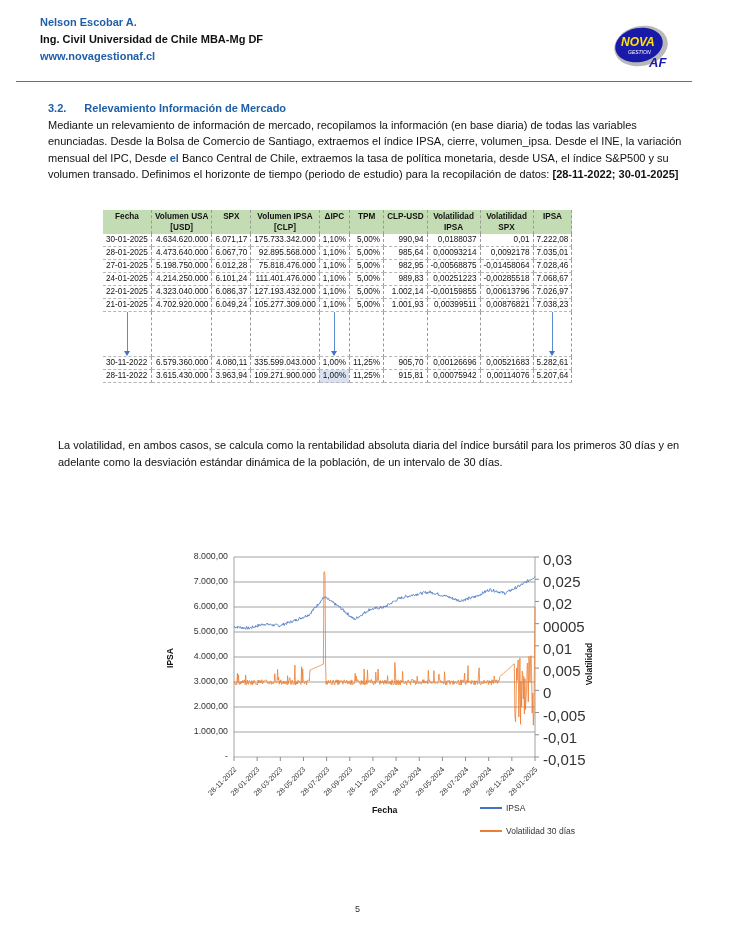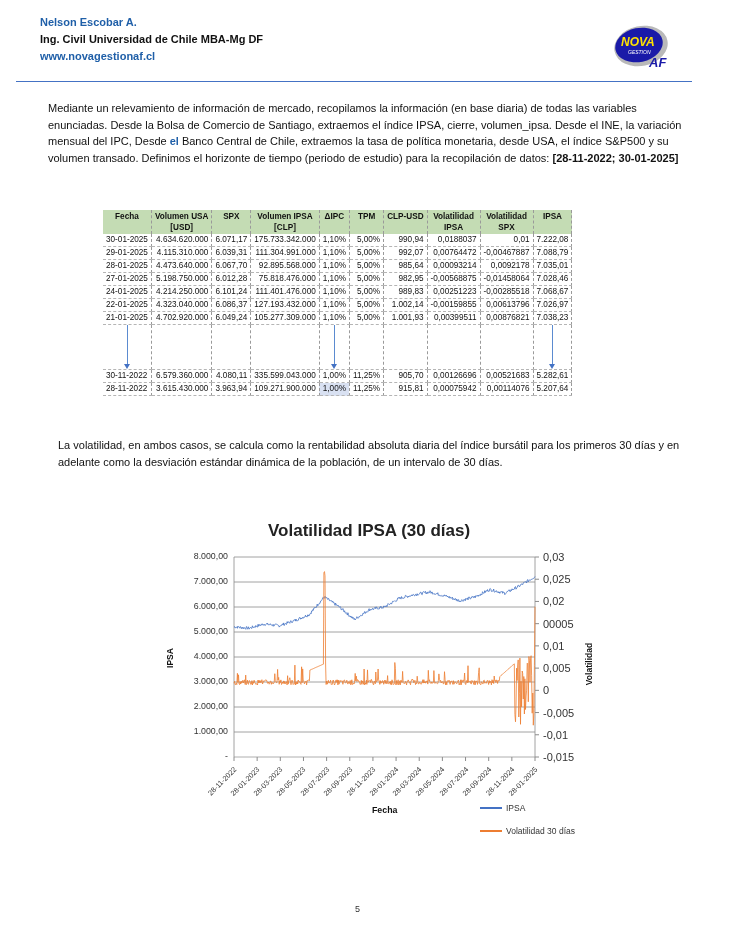--- a/index.html
+++ b/index.html
@@ -21,21 +21,21 @@
   table.data td.date { text-align:left; }
   table.data tr.gap td { height:44px; position:relative; }
   table.data td.sel { background:#d9e1f2; }
   .arrow { position:absolute; left:50%; top:0; width:1px; height:40px; background:#5b8bd0; }
   .arrow:after { content:""; position:absolute; left:-3px; bottom:-4px; border-left:3.5px solid transparent; border-right:3.5px solid transparent; border-top:5px solid #4472c4; }
   .txt2 { position:absolute; left:58px; top:437px; width:640px; font-size:11px; line-height:16.5px; }
   .txt2 p { margin:0; }
   .chart { position:absolute; left:150px; top:513px; width:460px; height:360px; }
   .chart-title { position:absolute; left:118px; top:8px; font-size:17px; font-weight:bold; color:#222; }
   .ytick { position:absolute; font-size:8.8px; color:#333; text-align:right; width:60px; }
-  .y2tick { position:absolute; font-size:11px; color:#333; text-align:left; }
+  .y2tick { position:absolute; font-size:15px; color:#333; text-align:left; }
   .ylabel { position:absolute; font-size:8.5px; font-weight:bold; transform:rotate(-90deg); transform-origin:center; }
   .xtick { position:absolute; font-size:7.3px; color:#333; transform:rotate(-45deg); transform-origin:right top; white-space:nowrap; }
   .xlabel { position:absolute; font-size:8.8px; font-weight:bold; }
   .legend-item { position:absolute; font-size:8.5px; color:#333; display:flex; align-items:center; }
   .legend-item .swatch { width:22px; height:1.5px; margin-right:4px; }
   .page-num { position:absolute; left:355px; top:904px; font-size:9px; color:#333; }
 </style>
 </head>
 <body>
 
@@ -49,20 +49,21 @@
   <ellipse cx="29" cy="22" rx="27" ry="20" fill="#b9b9b9" transform="rotate(-12 29 22)"></ellipse>
   <ellipse cx="27" cy="21" rx="24" ry="17" fill="#1a1aa8" transform="rotate(-12 27 21)"></ellipse>
   <text x="9" y="22" font-family="Liberation Sans, sans-serif" font-size="12" font-weight="bold" font-style="italic" fill="#ffe200">NOVA</text>
   <text x="16" y="30" font-family="Liberation Sans, sans-serif" font-size="5" font-style="italic" fill="#ffffff">GESTION</text>
   <text x="37" y="43" font-family="Liberation Sans, sans-serif" font-size="13" font-weight="bold" font-style="italic" fill="#1a1aa8">AF</text>
 </svg>
 
 <div class="hr"></div>
 
 <div class="sec">
+  <h3><span class="num">3.2.</span><span>Relevamiento Información de Mercado</span></h3>
   <p><span>Mediante un relevamiento de información de mercado, recopilamos la información (en base diaria) de todas las variables enunciadas. Desde la Bolsa de Comercio de Santiago, extraemos el índice IPSA, cierre, volumen_ipsa. Desde el INE, la variación mensual del IPC, Desde </span><span class="blue">el</span><span> Banco Central de Chile, extraemos la tasa de política monetaria, desde USA, el índice S&amp;P500 y su volumen transado. Definimos el horizonte de tiempo (periodo de estudio) para la recopilación de datos: </span><b>[28-11-2022; 30-01-2025]</b></p>
 </div>
 
 <table class="data">
   <thead>
     <tr id="thead-row">
         <th><span>Fecha</span></th>
         <th><span>Volumen USA</span><br><span>[USD]</span></th>
         <th><span>SPX</span></th>
         <th><span>Volumen IPSA</span><br><span>[CLP]</span></th>
@@ -81,32 +82,20 @@
         <td>6.071,17</td>
         <td>175.733.342.000</td>
         <td>1,10%</td>
         <td>5,00%</td>
         <td>990,94</td>
         <td>0,0188037</td>
         <td>0,01</td>
         <td>7.222,08</td>
       </tr>
       <tr>
-        <td class="date">29-01-2025</td>
-        <td>4.115.310.000</td>
-        <td>6.039,31</td>
-        <td>111.304.991.000</td>
-        <td>1,10%</td>
-        <td>5,00%</td>
-        <td>992,07</td>
-        <td>0,00764472</td>
-        <td>-0,00467887</td>
-        <td>7.088,79</td>
-      </tr>
-      <tr>
         <td class="date">28-01-2025</td>
         <td>4.473.640.000</td>
         <td>6.067,70</td>
         <td>92.895.568.000</td>
         <td>1,10%</td>
         <td>5,00%</td>
         <td>985,64</td>
         <td>0,00093214</td>
         <td>0,0092178</td>
         <td>7.035,01</td>
@@ -202,21 +191,20 @@
         <td>5.207,64</td>
       </tr>
     </tbody>
 </table>
 
 <div class="txt2">
   <p>La volatilidad, en ambos casos, se calcula como la rentabilidad absoluta diaria del índice bursátil para los primeros 30 días y en adelante como la desviación estándar dinámica de la población, de un intervalo de 30 días.</p>
 </div>
 
 <div class="chart">
-  <div class="chart-title">Volatilidad IPSA (30 días)</div>
   <svg id="chart-svg" width="460" height="360" style="position:absolute;left:0;top:0;">
       <line x1="84" x2="385" y1="44" y2="44" stroke="#8c8c8c" stroke-width="0.8"></line>
       <line x1="84" x2="385" y1="69" y2="69" stroke="#8c8c8c" stroke-width="0.8"></line>
       <line x1="84" x2="385" y1="94" y2="94" stroke="#8c8c8c" stroke-width="0.8"></line>
       <line x1="84" x2="385" y1="119" y2="119" stroke="#8c8c8c" stroke-width="0.8"></line>
       <line x1="84" x2="385" y1="144" y2="144" stroke="#8c8c8c" stroke-width="0.8"></line>
       <line x1="84" x2="385" y1="169" y2="169" stroke="#8c8c8c" stroke-width="0.8"></line>
       <line x1="84" x2="385" y1="194" y2="194" stroke="#8c8c8c" stroke-width="0.8"></line>
       <line x1="84" x2="385" y1="219" y2="219" stroke="#8c8c8c" stroke-width="0.8"></line>
       <line x1="84" x2="385" y1="244" y2="244" stroke="#9a9a9a" stroke-width="0.8"></line>

